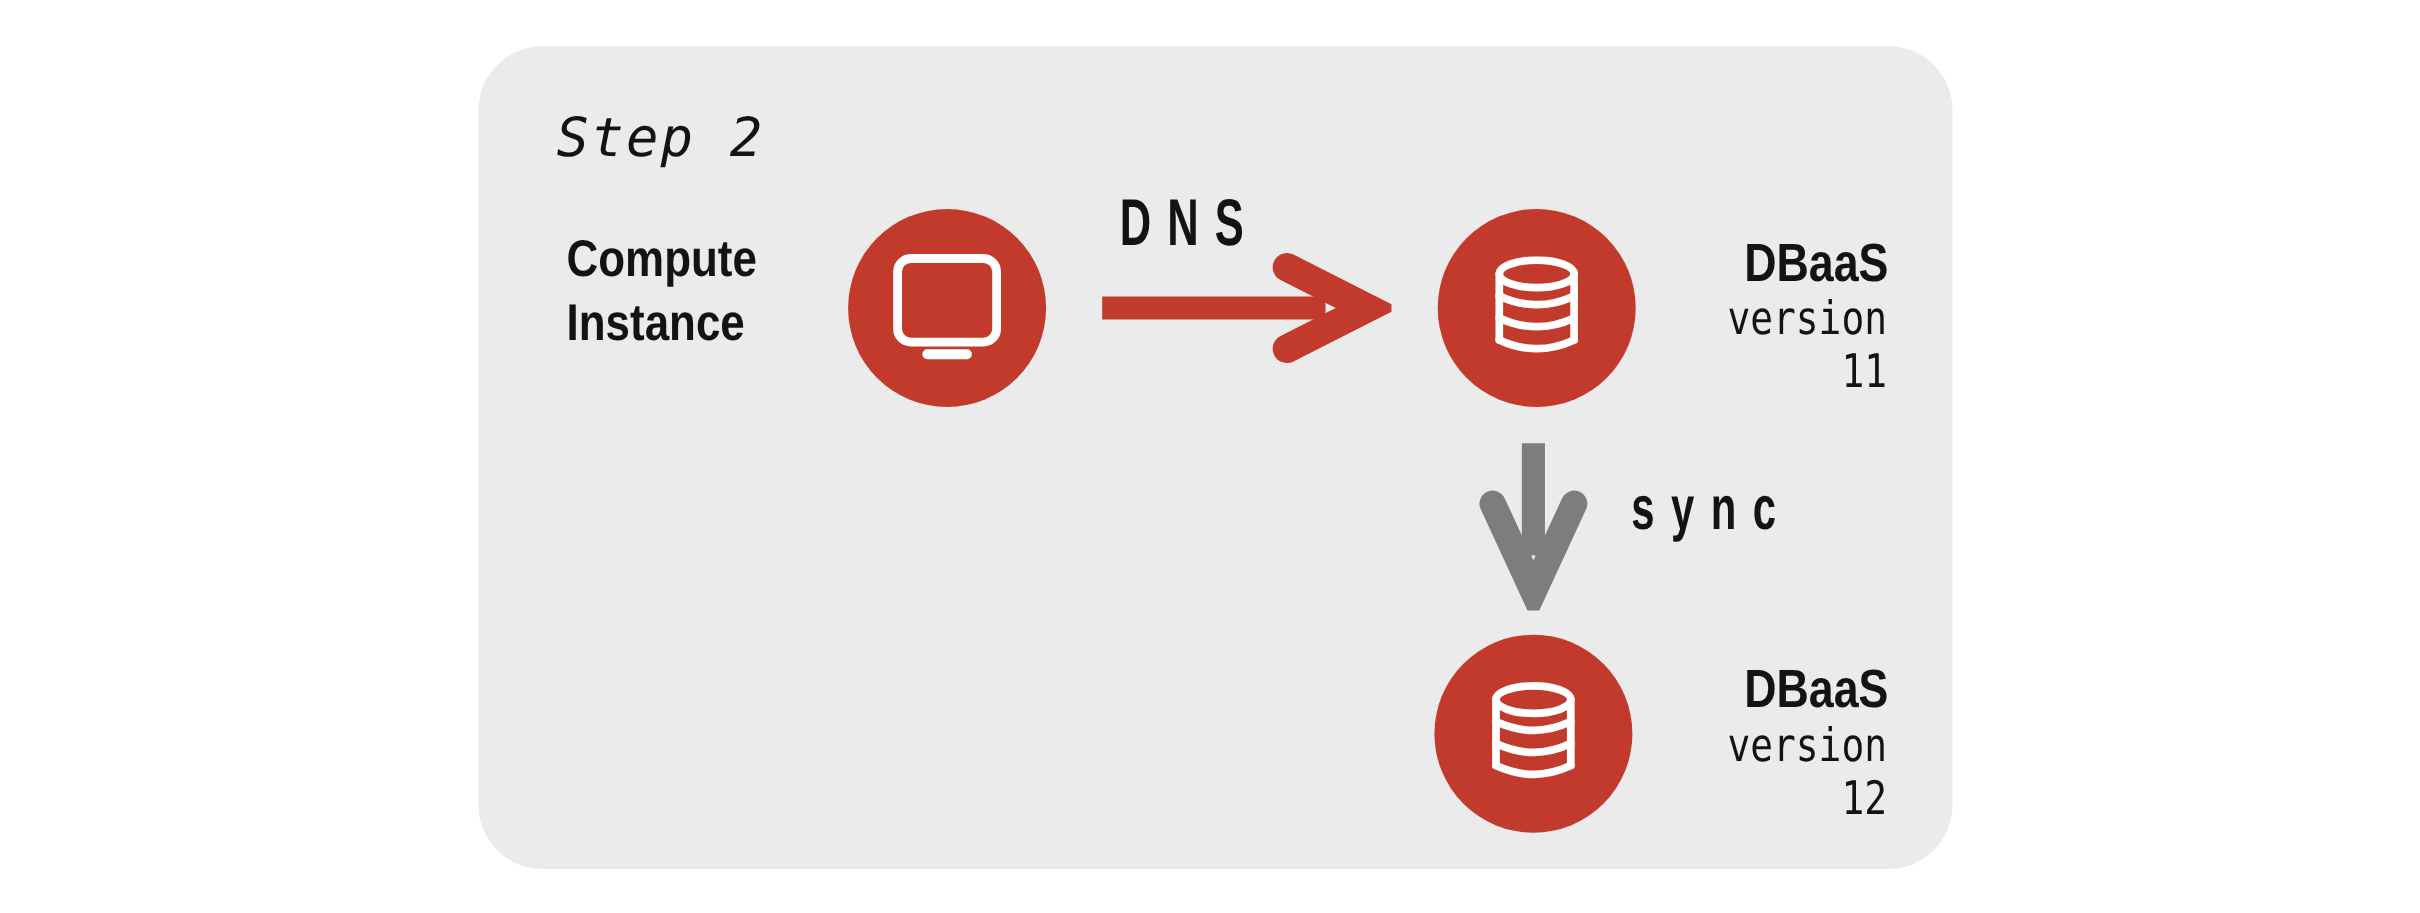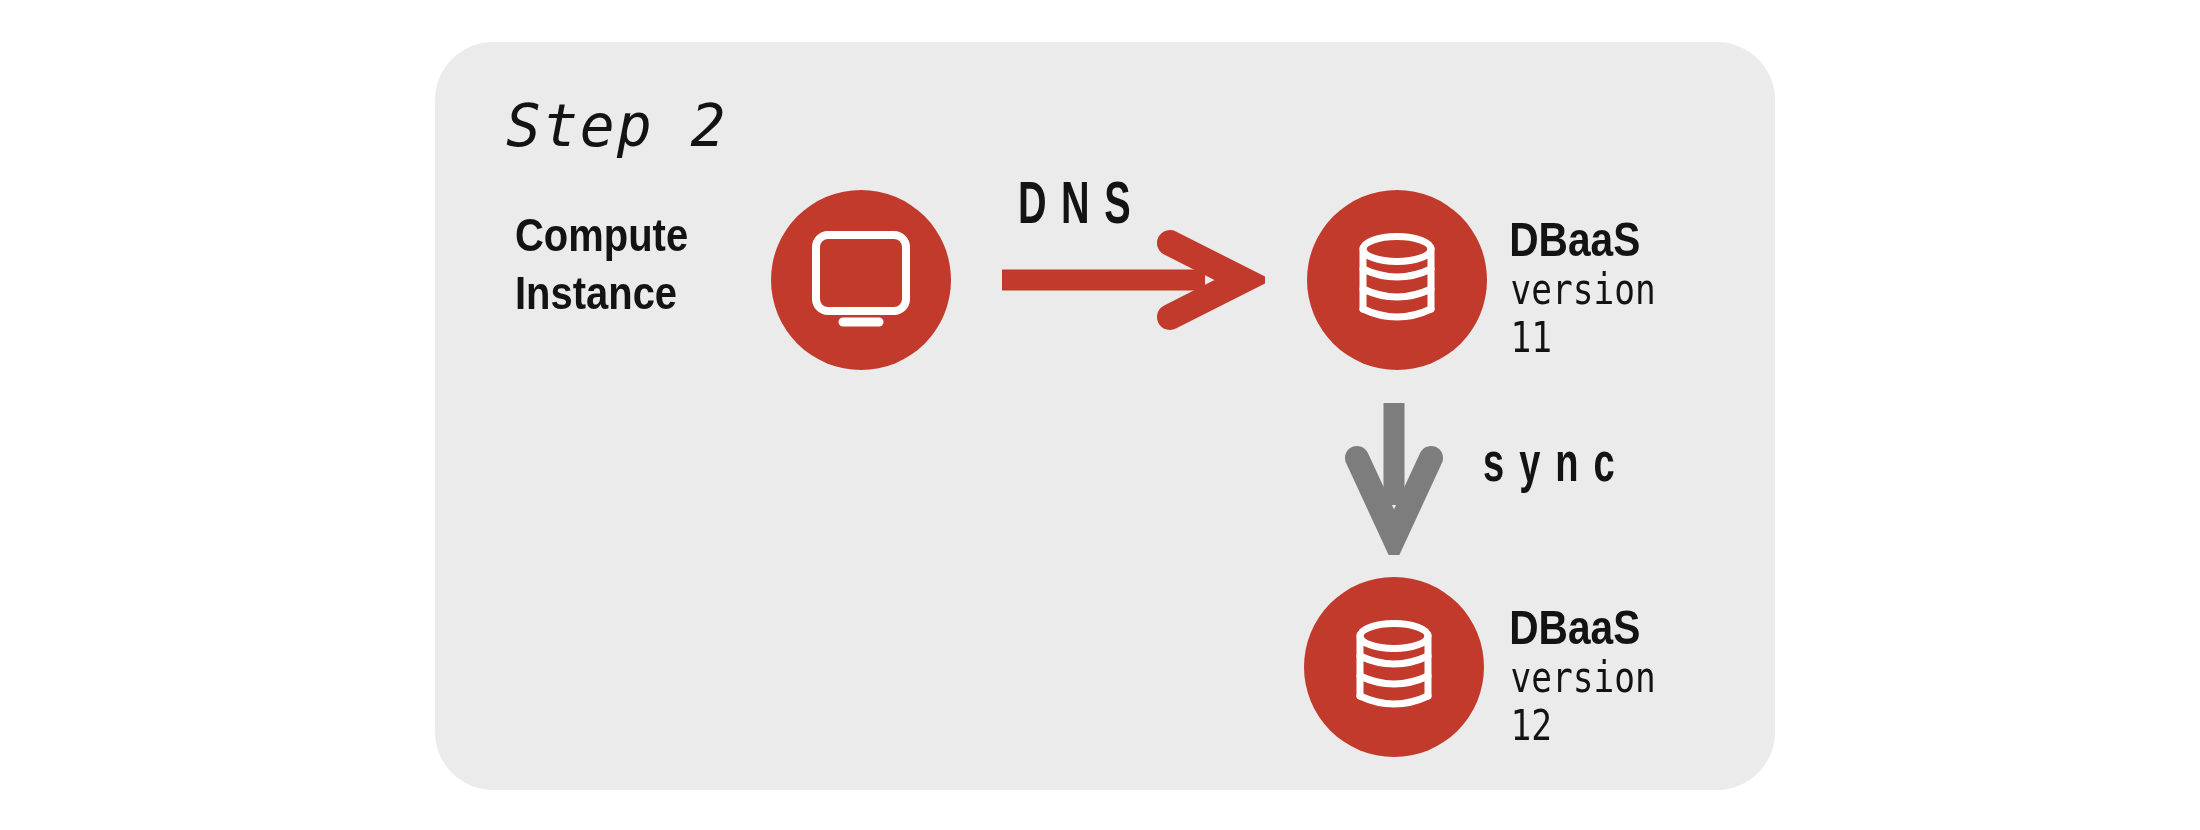--- a/index.html
+++ b/index.html
@@ -17,21 +17,21 @@
     left:435px; top:42px;
     width:1340px; height:748px;
     border-radius:58px;
     background:var(--panel-bg,#EBEBEB);
   }
   .step-label {
     position:absolute;
     left:506px; top:98px;
     font-family:"DejaVu Sans Mono", monospace;
     font-style:italic;
-    font-size:58px;
+    font-size:49px;
     line-height:56px;
     letter-spacing:2px;
     color:var(--text,#131313);
   }
   .compute-label {
     position:absolute;
     left:515px; top:206px;
     font-weight:bold;
     font-size:47px;
     line-height:58px;
@@ -74,21 +74,21 @@
     transform:scaleX(0.68);
     transform-origin:left top;
     color:var(--text,#131313);
   }
   .arrow-svg { position:absolute; display:block; }
   .arrow-red  { color:var(--accent-red,#C23A2B); }
   .arrow-gray { color:var(--arrow-gray,#7D7D7D); }
   .dbaas-block {
     position:absolute;
     width:250px;
-    text-align:left;
+    text-align:right;
   }
   .dbaas-block-1 { left:1488px; top:212px; }
   .dbaas-block-2 { left:1488px; top:600px; }
   .dbaas-title {
     font-weight:bold;
     font-size:49px;
     line-height:54px;
     transform:scaleX(0.83);
     transform-origin:50% 0;
     color:var(--text,#131313);

